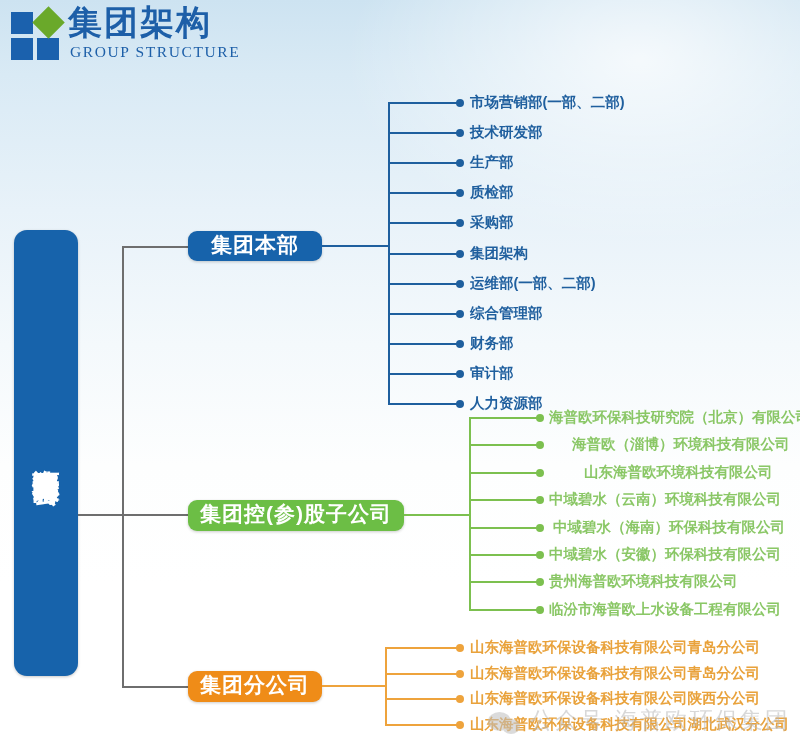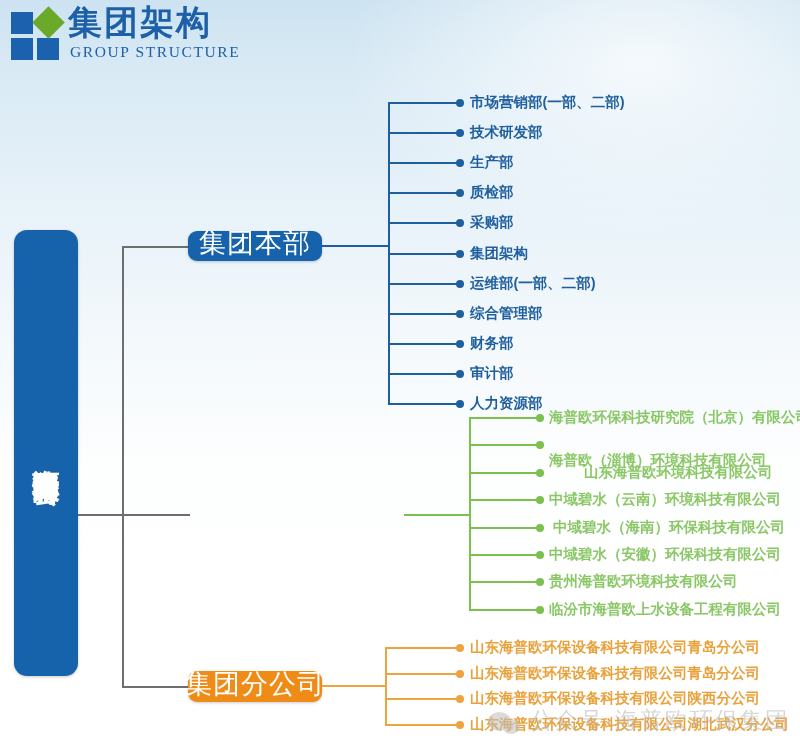--- a/index.html
+++ b/index.html
@@ -102,26 +102,26 @@
   .trunk-h {
     position: absolute;
     background: #6e6e6e;
     height: 1.6px;
   }
 
   
   .pill {
     position: absolute;
     display: flex;
-    align-items: flex-end;
+    align-items: flex-start;
     justify-content: center;
     border-radius: 9px;
     color: #ffffff;
-    font-size: 27px;
-    font-weight: normal;
+    font-size: 21px;
+    font-weight: bold;
     letter-spacing: 1px;
     white-space: nowrap;
     box-shadow: 0 1px 3px rgba(0,0,0,0.2);
   }
   #pill-hq    { left: 188px; top: 231px; width: 134px; height: 30px; background: #1763ab; }
   #pill-sub   { left: 188px; top: 500px; width: 216px; height: 31px; background: #6cbe45; }
   #pill-branch{ left: 188px; top: 671px; width: 134px; height: 31px; background: #ef8c18; }
 
   
   .spine {
@@ -204,20 +204,23 @@
   </div>
 
   <div class="trunk-h" style="left:78px; top:514px; width:46px;"></div>
   <div class="trunk-v" style="left:122px; top:246px; height:441px;"></div>
   <div class="trunk-h" style="left:122px; top:246px; width:68px;"></div>
   <div class="trunk-h" style="left:122px; top:514px; width:68px;"></div>
   <div class="trunk-h" style="left:122px; top:686px; width:68px;"></div>
 
   <div class="pill" id="pill-hq">
     <span>集团本部</span>
+  </div>
+  <div class="pill" id="pill-sub">
+    <span>集团控(参)股子公司</span>
   </div>
   <div class="pill" id="pill-branch">
     <span>集团分公司</span>
   </div>
 
   <div id="leaves">
       <div class="stub c-blue" style="left: 322px; top: 245px; width: 68px;"></div>
       <div class="spine c-blue" style="left: 388px; top: 102px; height: 303px;"></div>
       <div class="leaf-line c-blue" style="left: 388px; top: 102px; width: 72px;"></div>
       <div class="leaf-dot c-blue" style="left: 456px; top: 99px;"></div>
@@ -252,21 +255,21 @@
       <div class="leaf-line c-blue" style="left: 388px; top: 403px; width: 72px;"></div>
       <div class="leaf-dot c-blue" style="left: 456px; top: 400px;"></div>
       <div class="leaf-text t-blue" style="left: 470px; top: 395px;">人力资源部</div>
       <div class="stub c-green" style="left: 404px; top: 514px; width: 67px;"></div>
       <div class="spine c-green" style="left: 469px; top: 417px; height: 193.8px;"></div>
       <div class="leaf-line c-green" style="left: 469px; top: 417px; width: 71px;"></div>
       <div class="leaf-dot c-green" style="left: 536px; top: 414px;"></div>
       <div class="leaf-text t-green" style="left: 549px; top: 409px;">海普欧环保科技研究院（北京）有限公司</div>
       <div class="leaf-line c-green" style="left: 469px; top: 444.4px; width: 71px;"></div>
       <div class="leaf-dot c-green" style="left: 536px; top: 441.4px;"></div>
-      <div class="leaf-text t-green" style="left: 549px; top: 436.4px; margin-top: 16px;">海普欧（淄博）环境科技有限公司</div>
+      <div class="leaf-text t-green" style="left: 572px; top: 436.4px;">海普欧（淄博）环境科技有限公司</div>
       <div class="leaf-line c-green" style="left: 469px; top: 471.8px; width: 71px;"></div>
       <div class="leaf-dot c-green" style="left: 536px; top: 468.8px;"></div>
       <div class="leaf-text t-green" style="left: 549px; top: 463.8px; padding-left: 35px;">山东海普欧环境科技有限公司</div>
       <div class="leaf-line c-green" style="left: 469px; top: 499.2px; width: 71px;"></div>
       <div class="leaf-dot c-green" style="left: 536px; top: 496.2px;"></div>
       <div class="leaf-text t-green" style="left: 549px; top: 491.2px;">中域碧水（云南）环境科技有限公司</div>
       <div class="leaf-line c-green" style="left: 469px; top: 526.6px; width: 71px;"></div>
       <div class="leaf-dot c-green" style="left: 536px; top: 523.6px;"></div>
       <div class="leaf-text t-green" style="left: 553px; top: 518.6px;">中域碧水（海南）环保科技有限公司</div>
       <div class="leaf-line c-green" style="left: 469px; top: 554px; width: 71px;"></div>

